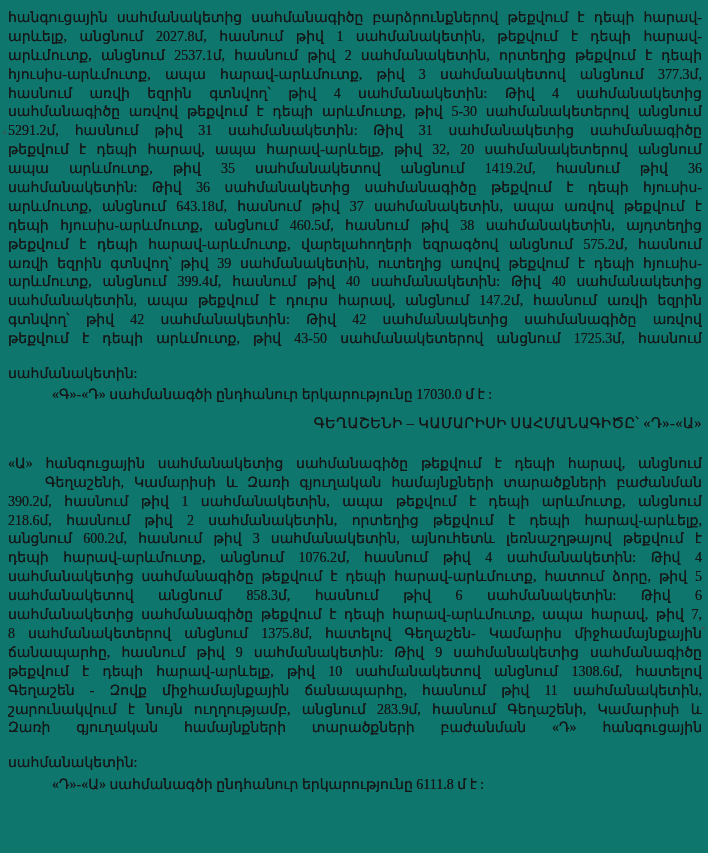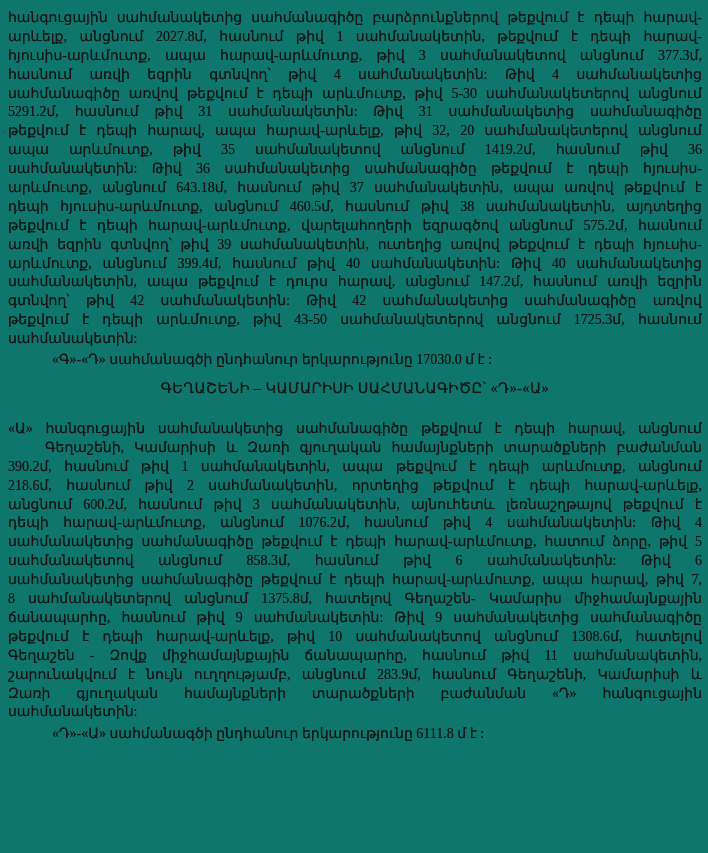--- a/index.html
+++ b/index.html
@@ -25,36 +25,36 @@
 
   
   .line {
     height: 18.9px;
     line-height: 18.9px;
     overflow: hidden;
     text-align: justify;
     white-space: normal;
   }
   .line-just::after { content: ""; display: inline-block; width: 100%; }
-  .line-last { text-align: left; }
+  .line-last { text-align: left; margin-top: 16px; }
   .line-indent { text-indent: 37px; }
 
   .summary {
     padding-left: 44px;
     font-size: 14px;
     line-height: 19px;
     height: 19px;
     overflow: hidden;
   }
   .summary-1 { margin-top: 1px; }
   .summary-2 { margin-top: 2px; }
 
   .heading {
     margin-top: 10px;
-    text-align: center;
+    text-align: right;
     font-size: 14.5px;
     letter-spacing: 0.4px;
     line-height: 19px;
     height: 19px;
     overflow: hidden;
   }
 
   .para-2 { margin-top: 22px; }
 
   
@@ -65,20 +65,21 @@
 </style>
 </head>
 <body>
 
 <div class="page">
   <div class="textflow">
 
     <div class="para para-1">
         <div class="line line-just">հանգուցային սահմանակետից սահմանագիծը բարձրունքներով թեքվում է դեպի հարավ-</div>
         <div class="line line-just">արևելք, անցնում 2027.8մ, հասնում թիվ 1 սահմանակետին, թեքվում է դեպի հարավ-</div>
+        <div class="line line-just">արևմուտք, անցնում 2537.1մ, հասնում թիվ 2 սահմանակետին, որտեղից թեքվում է դեպի</div>
         <div class="line line-just">հյուսիս-արևմուտք, ապա հարավ-արևմուտք, թիվ 3 սահմանակետով անցնում 377.3մ,</div>
         <div class="line line-just">հասնում առվի եզրին գտնվող՝ թիվ 4 սահմանակետին: Թիվ 4 սահմանակետից</div>
         <div class="line line-just">սահմանագիծը առվով թեքվում է դեպի արևմուտք, թիվ 5-30 սահմանակետերով անցնում</div>
         <div class="line line-just">5291.2մ, հասնում թիվ 31 սահմանակետին: Թիվ 31 սահմանակետից սահմանագիծը</div>
         <div class="line line-just">թեքվում է դեպի հարավ, ապա հարավ-արևելք, թիվ 32, 20 սահմանակետերով անցնում</div>
         <div class="line line-just">ապա արևմուտք, թիվ 35 սահմանակետով անցնում 1419.2մ, հասնում թիվ 36</div>
         <div class="line line-just">սահմանակետին: Թիվ 36 սահմանակետից սահմանագիծը թեքվում է դեպի հյուսիս-</div>
         <div class="line line-just">արևմուտք, անցնում 643.18մ, հասնում թիվ 37 սահմանակետին, ապա առվով թեքվում է</div>
         <div class="line line-just">դեպի հյուսիս-արևմուտք, անցնում 460.5մ, հասնում թիվ 38 սահմանակետին, այդտեղից</div>
         <div class="line line-just">թեքվում է դեպի հարավ-արևմուտք, վարելահողերի եզրագծով անցնում 575.2մ, հասնում</div>

